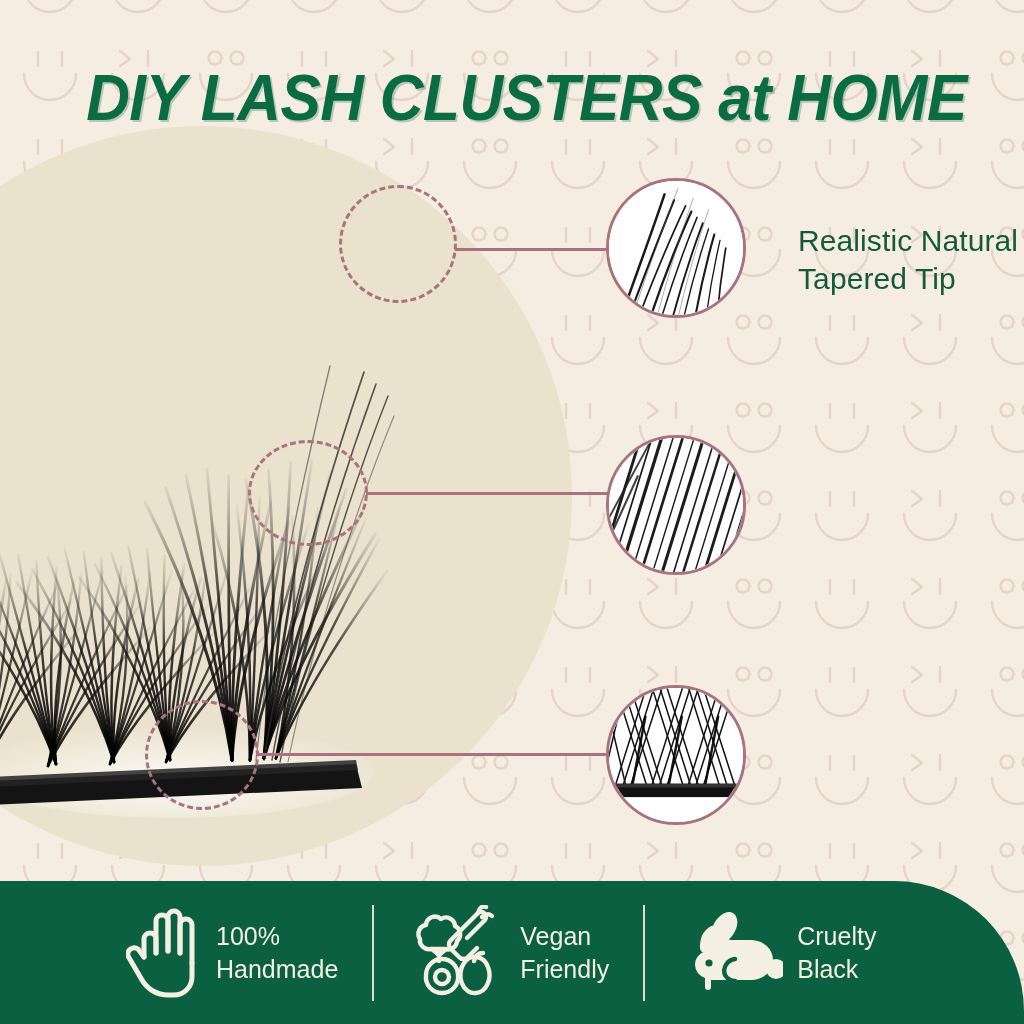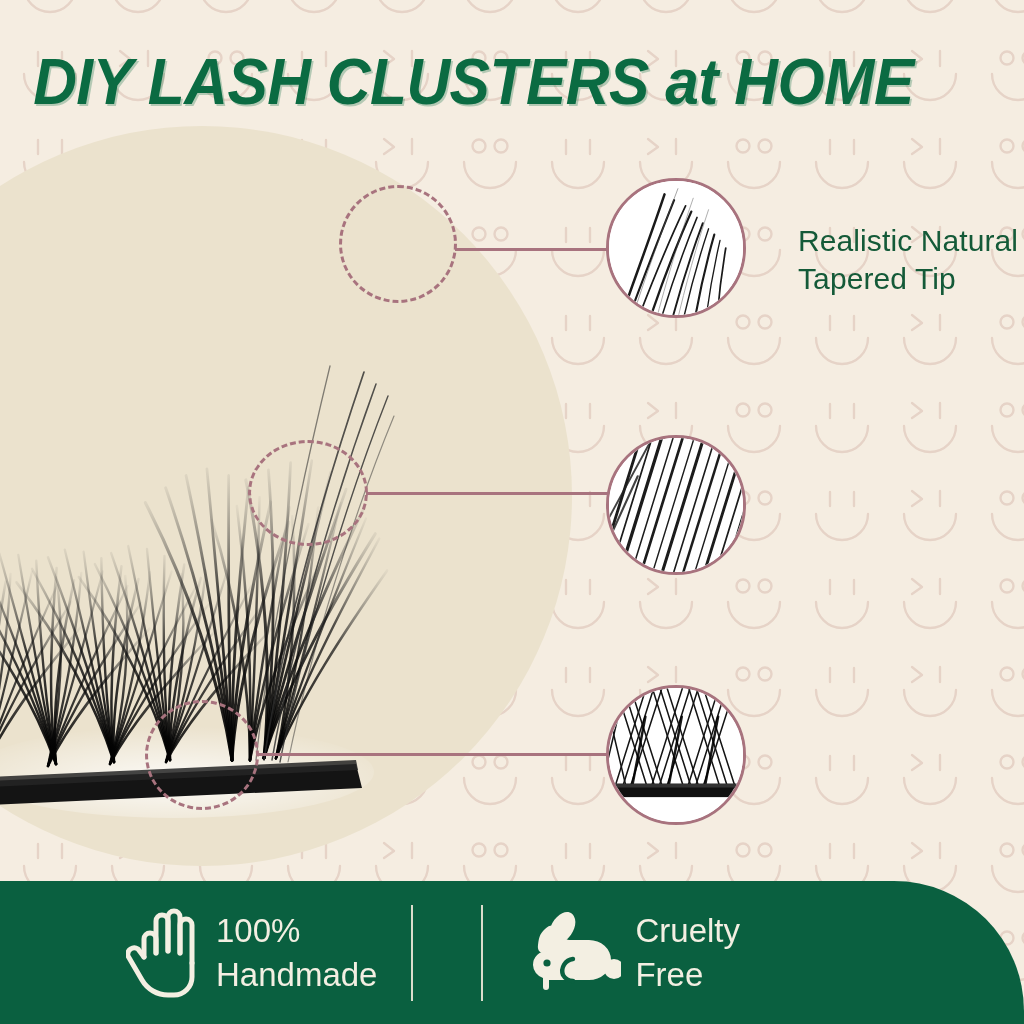--- a/index.html
+++ b/index.html
@@ -56,22 +56,22 @@
     color:#145A38;
     font-size:30px;
     line-height:1.28;
     letter-spacing:.1px;
     font-family:"Liberation Sans", sans-serif;
     white-space:pre-line;
   }
 
   
   #title-wrap {
-    position:absolute; left:0; top:44px; width:1000px;
-    text-align:left;
+    position:absolute; left:0; top:60px; width:1000px;
+    text-align:right;
   }
   #page-title {
     display:inline-block;
     color:#0B6B42;
     font-size:65px;
     font-weight:bold;
     font-style:italic;
     letter-spacing:-0.5px;
     transform:scaleX(.93);
     font-family:"Liberation Sans Narrow","Liberation Sans", sans-serif;
@@ -85,21 +85,21 @@
     border-top-right-radius:130px;
   }
   #banner-inner {
     position:absolute; inset:0;
     display:flex; align-items:center; justify-content:flex-start;
     padding-left:126px;
   }
   .badge { display:flex; align-items:center; }
   .badge-icon { flex:0 0 auto; display:block; }
   .badge-text {
-    color:#F3EFE2; font-size:33px; line-height:1.32;
+    color:#F3EFE2; font-size:25px; line-height:1.32;
     white-space:pre-line; margin-left:14px;
     font-family:"Liberation Sans", sans-serif;
   }
   .badge-divider {
     width:2px; height:96px; background:#EFE8D8; opacity:.92;
     margin:0 34px;
     flex:0 0 auto;
   }
 </style>
 </head>
@@ -343,20 +343,45 @@
             <path d="M30,48 V34 a6,6 0 0 0 -12,0 v18"></path>
             <path d="M18,52 l-6,-8 a6.5,6.5 0 0 0 -10,7 l14,24 a30,30 0 0 0 26,15 h6 a18,18 0 0 0 18,-18 V58"></path>
           </g>
         </svg>
         <div class="badge-text">100%
 Handmade</div>
       </div>
 
       <div class="badge-divider"></div>
 
+      <div class="badge">
+        <svg class="badge-icon" width="98" height="96" viewBox="0 0 98 96" xmlns="http://www.w3.org/2000/svg" aria-hidden="true">
+          <g fill="none" stroke="#F3EFE2" stroke-width="4.4" stroke-linecap="round" stroke-linejoin="round">
+
+            <path d="M12,34 a9,9 0 0 1 6,-14 a9,9 0 0 1 15,-6 a9,9 0 0 1 14,7 a9,9 0 0 1 2,15
+                     a9,9 0 0 1 -12,8 h-14 a9,9 0 0 1 -11,-10 Z"></path>
+            <path d="M31,44 v12"></path>
+            <path d="M31,50 l-7,-6"></path>
+            <path d="M31,50 l7,-6"></path>
+
+            <path d="M52,26 l18,-18 a5,5 0 0 1 7,7 l-18,18"></path>
+            <path d="M52,26 l-9,9 a6,6 0 0 0 0,9 l8,8 a6,6 0 0 0 9,0 l9,-9"></path>
+            <path d="M70,8 q2,-8 8,-6"></path>
+            <path d="M74,12 q6,-5 10,-1"></path>
+
+            <path d="M18,70 a16,16 0 0 1 16,-16 a16,16 0 0 1 16,16 a16,16 0 0 1 -16,18 a16,16 0 0 1 -16,-18 Z"></path>
+            <circle cx="34" cy="72" r="7"></circle>
+
+            <path d="M56,58 a14,16 0 0 1 24,4 a14,18 0 0 1 -12,26 a14,18 0 0 1 -12,-30 Z"></path>
+            <path d="M66,56 q2,-8 9,-8"></path>
+          </g>
+        </svg>
+        <div class="badge-text">Vegan
+Friendly</div>
+      </div>
 
       <div class="badge-divider"></div>
 
       <div class="badge">
         <svg class="badge-icon" width="104" height="92" viewBox="0 0 104 92" xmlns="http://www.w3.org/2000/svg" aria-hidden="true">
           <g fill="#F3EFE2">
 
             <path d="M40,10 c 8,-8 16,-6 18,2 c 2,8 -4,18 -12,24 c -8,6 -14,2 -13,-6 c 1,-8 -1,-12 7,-20 Z"></path>
             <path d="M28,22 c 6,-6 12,-4 13,3 c 1,7 -4,15 -10,19 c -6,4 -11,1 -10,-6 c 1,-7 1,-10 7,-16 Z"></path>
 
@@ -366,19 +391,19 @@
             <circle cx="97" cy="62" r="10"></circle>
           </g>
           <g fill="#0A6040">
             <circle cx="30" cy="56" r="3.6"></circle>
           </g>
           <g fill="none" stroke="#0A6040" stroke-width="4.4" stroke-linecap="round">
             <path d="M56,52 a12,12 0 0 0 -10,16 a12,12 0 0 0 10,6"></path>
           </g>
         </svg>
         <div class="badge-text">Cruelty
-Free</div>
+Black</div>
       </div>
 
     </div>
   </div>
 
 </div>
 
 </body></html>

